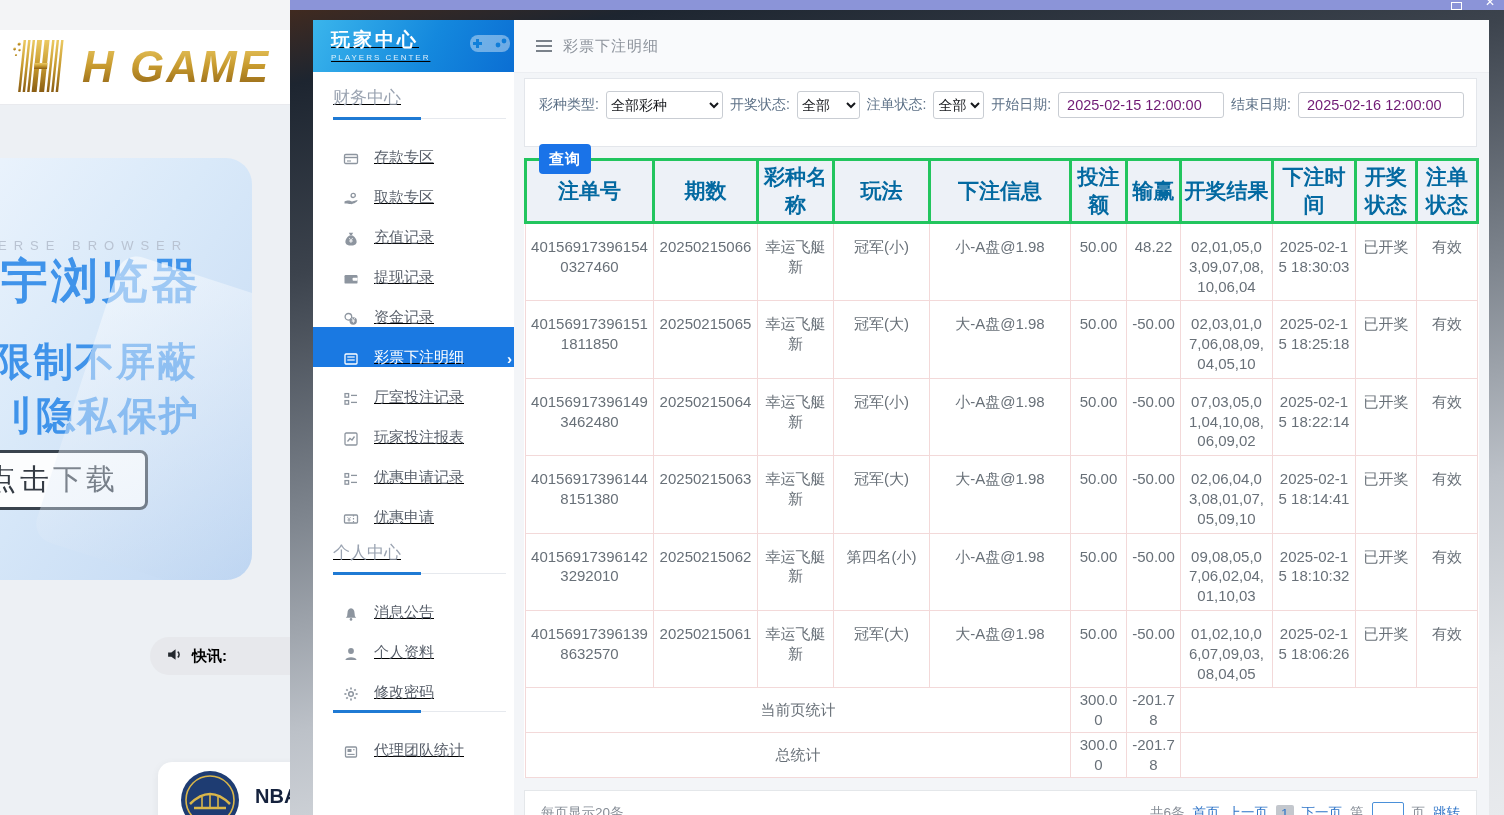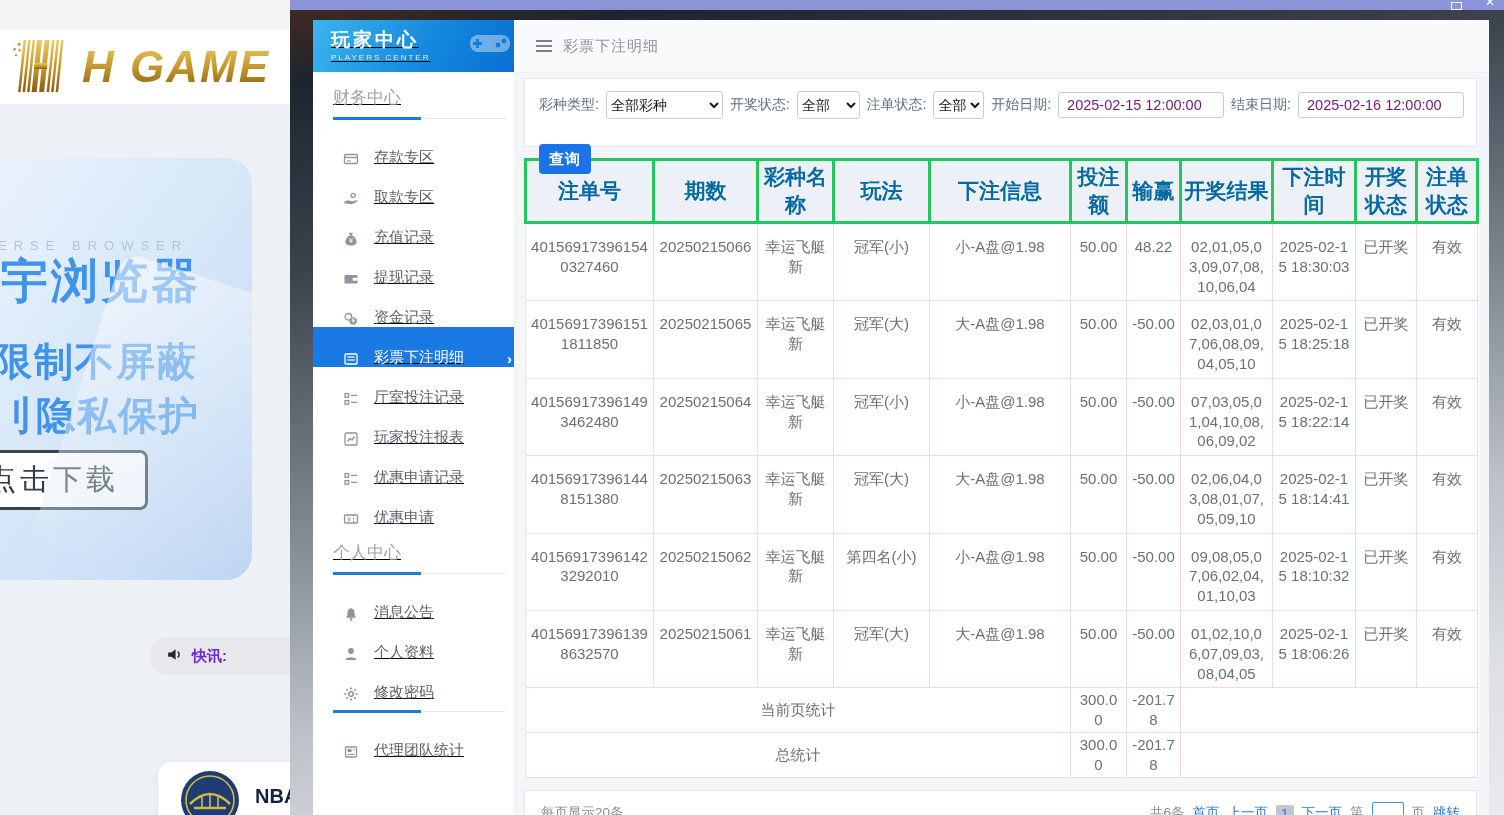--- a/index.html
+++ b/index.html
@@ -19,21 +19,21 @@
   .ad-card::after{content:'';position:absolute;right:-40px;top:120px;width:220px;height:300px;
      background:linear-gradient(135deg,rgba(255,255,255,.55),rgba(170,200,235,.25));transform:rotate(18deg);border-radius:20px;}
   .ad-en{position:absolute;left:60px;top:80px;font-size:13px;letter-spacing:7px;color:#b9c3d2;}
   .ad-l1{position:absolute;left:63px;top:92px;font-size:47px;font-weight:bold;color:#3f93ea;letter-spacing:3px;}
   .ad-l2{position:absolute;left:55px;top:177px;font-size:39px;font-weight:bold;color:#3f93ea;letter-spacing:2px;}
   .ad-l3{position:absolute;left:57px;top:231px;font-size:39px;font-weight:bold;color:#3f93ea;letter-spacing:2px;}
   .ad-btn{position:absolute;left:20px;top:292px;width:184px;height:54px;border:3px solid #39434e;border-radius:8px;
      background:#fcfdfe;color:#343b44;font-size:29px;letter-spacing:4px;display:flex;align-items:center;justify-content:center;}
   .news-pill{position:absolute;left:150px;top:637px;width:310px;height:38px;border-radius:19px;background:#e7e8ec;
      display:flex;align-items:center;padding-left:16px;gap:9px;box-sizing:border-box;}
-  .news-label{font-size:15px;font-weight:bold;color:#6d28d9;}
+  .news-label{font-size:15px;font-weight:bold;color:#000000;}
   .nba-card{position:absolute;left:158px;top:762px;width:380px;height:110px;border-radius:14px;background:#fff;
      box-shadow:0 2px 8px rgba(0,0,0,.06);}
   .nba-logo{position:absolute;left:22px;top:8px;}
   .nba-text{position:absolute;left:97px;top:23px;font-size:20px;font-weight:bold;color:#15223d;}
   
   .titlebar{position:absolute;left:290px;top:0;width:1214px;height:10px;background:#8b94d8;z-index:20;}
   .win-sq{position:absolute;right:42px;top:2px;width:9px;height:6px;border:1.5px solid #fff;}
   .win-x{position:absolute;right:9px;top:-4px;color:#fff;font-size:12px;line-height:12px;}
   .popup{position:absolute;left:290px;top:10px;width:1214px;height:805px;z-index:10;
      background:linear-gradient(168deg,#402a20 0%,#1d2530 7%,#3c434d 25%,#7e858e 48%,#bcc1c8 68%,#dcdfe3 85%,#e8eaed 100%);}

